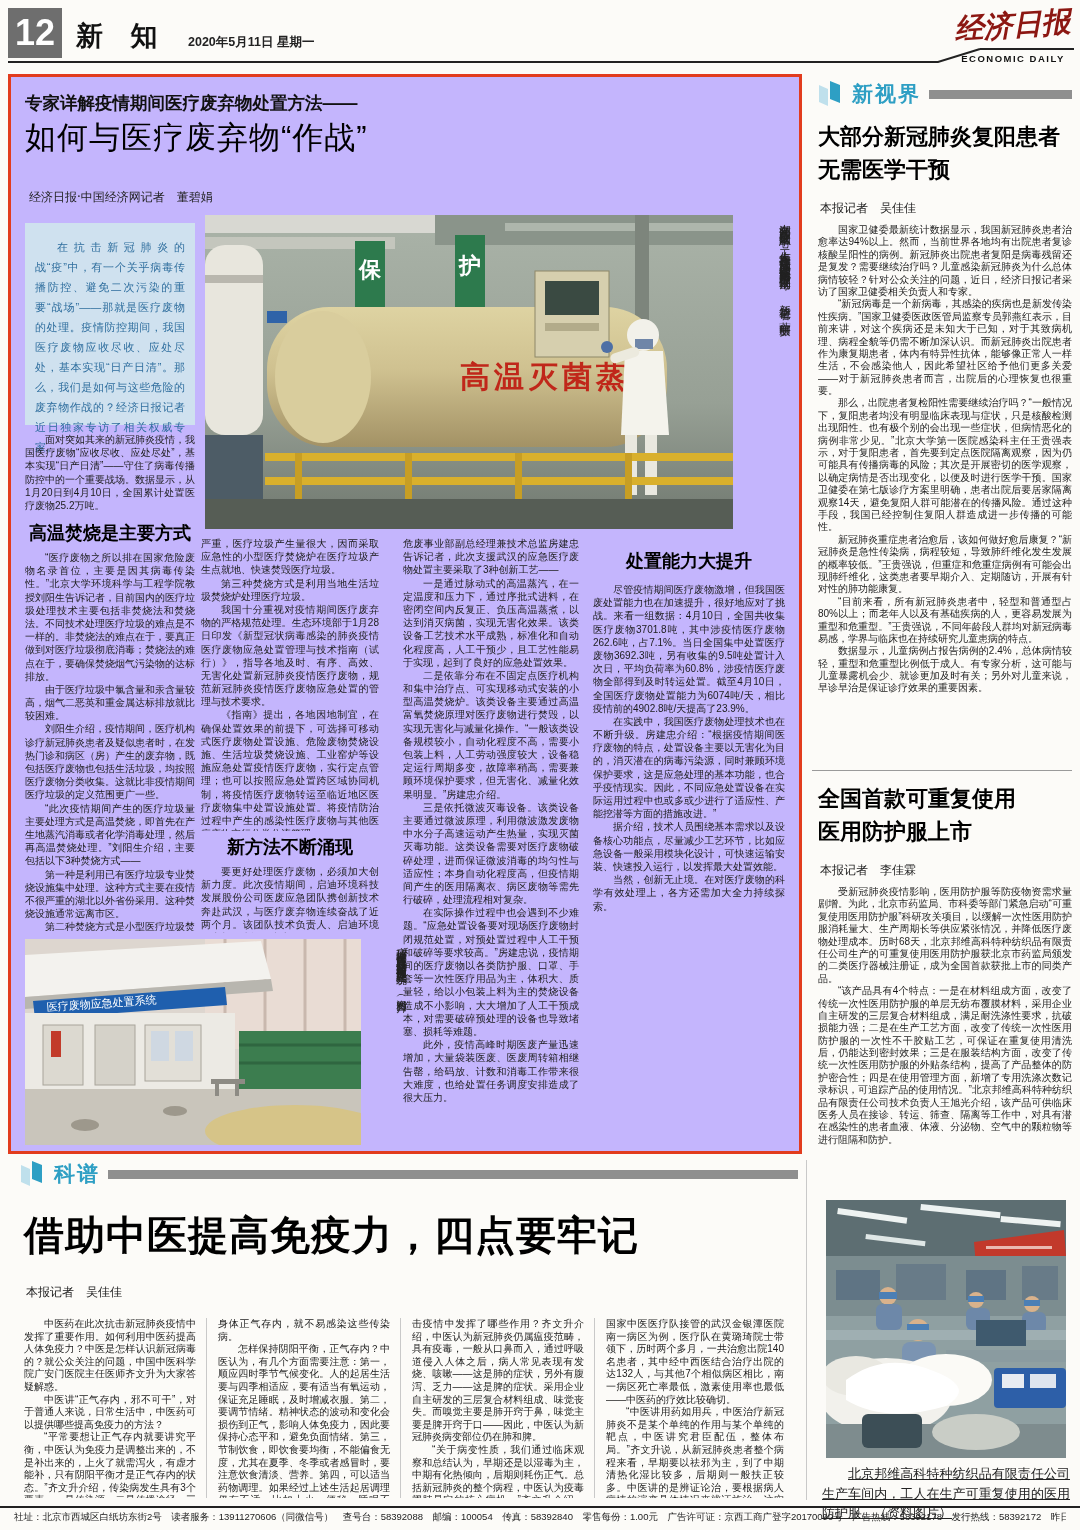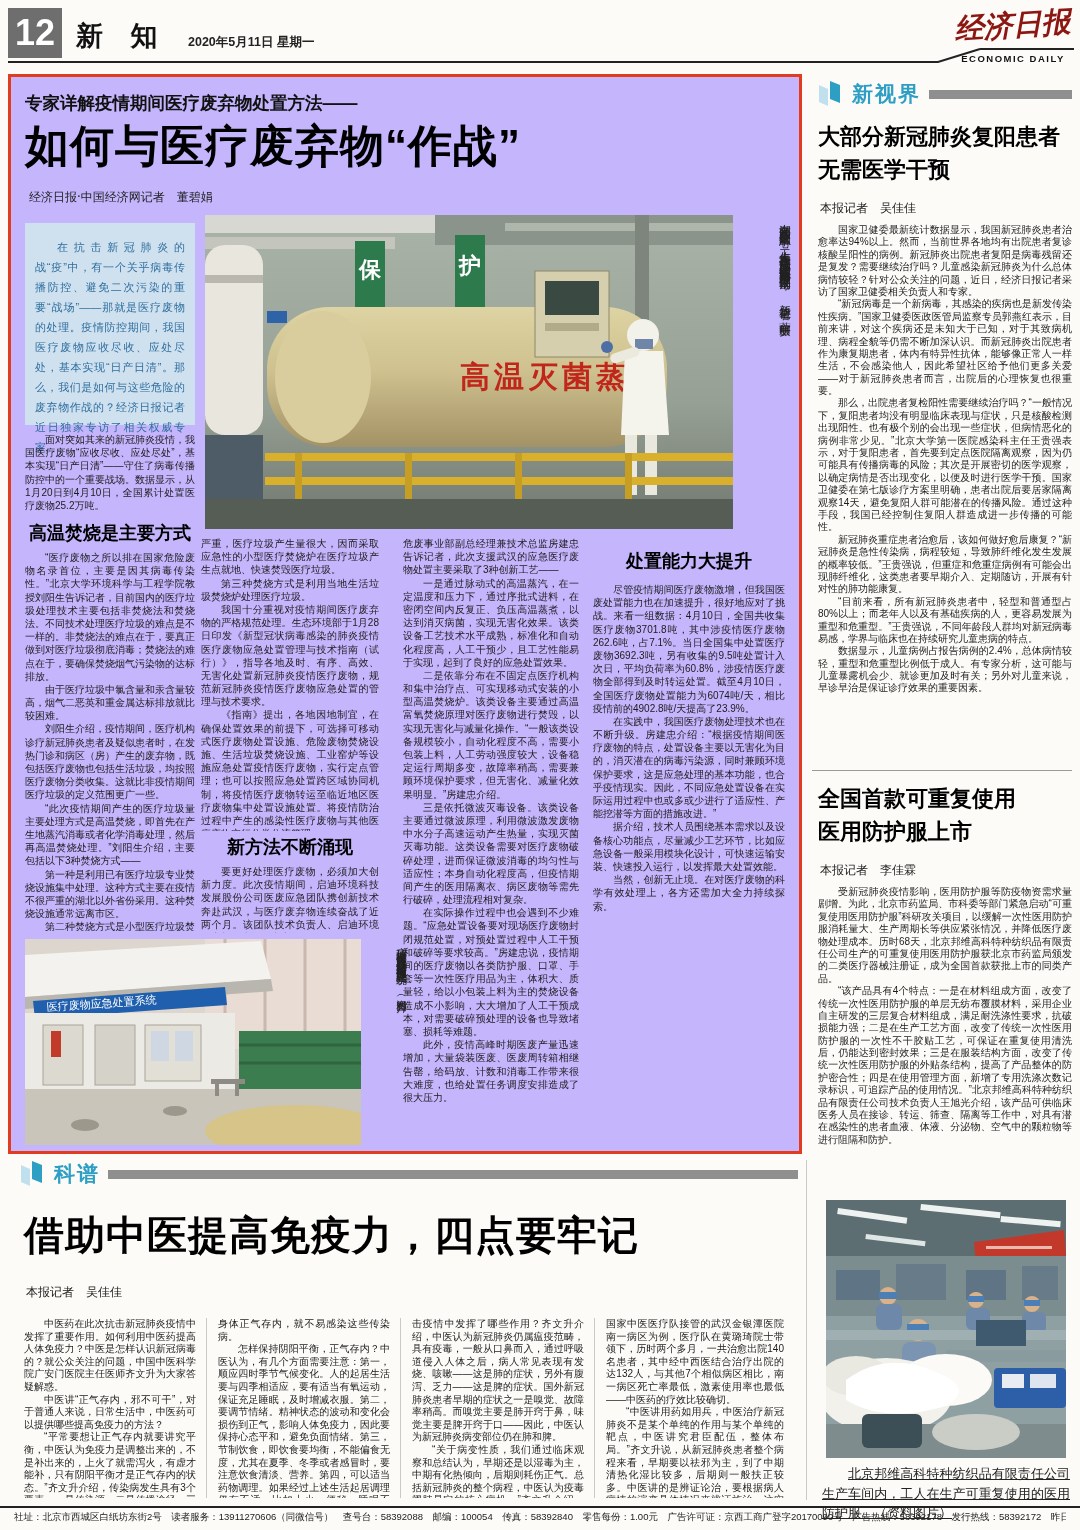--- a/index.html
+++ b/index.html
@@ -11,21 +11,21 @@
            font-size:36px;font-weight:bold;display:flex;align-items:center;justify-content:center;}
   .secname{left:76px;top:18px;font-size:27px;font-weight:bold;letter-spacing:10px;color:#111;}
   .dateline{left:188px;top:34px;font-size:12.5px;color:#222;font-weight:bold;}
   .masthead{left:950px;top:6px;width:125px;text-align:center;font-family:"DejaVu Serif",serif;
             font-style:italic;font-weight:bold;font-size:29px;color:#8c1712;transform:rotate(-4deg);}
   .masthead-en{left:952px;top:53px;width:122px;text-align:center;font-size:9.5px;font-weight:bold;
                letter-spacing:1.5px;color:#111;}
   
   .redbox{left:8px;top:74px;width:794px;height:1080px;border:3px solid #e23c1e;background:#c4b5fd;box-sizing:border-box;}
   .kicker{left:14px;top:14px;font-size:17.5px;font-weight:bold;color:#111;}
-  .headline{left:14px;top:40px;font-size:44px;font-weight:bold;letter-spacing:1px;color:#000;}
+  .headline{left:14px;top:40px;font-size:31px;font-weight:normal;letter-spacing:1px;color:#000;}
   .byline{font-family:"DejaVu Serif",serif;font-size:12px;color:#222;}
   .m-byline{left:18px;top:112px;}
   .introbox{left:14px;top:146px;width:170px;height:202px;background:#cfe1ef;box-sizing:border-box;
             padding:14px 10px;font-size:11px;line-height:1.82;color:#2f6e9e;text-align:justify;}
   .introbox p{margin:0;text-indent:2em;}
   .vcap{writing-mode:vertical-rl;font-family:"DejaVu Serif",serif;font-size:11.5px;line-height:1.9;
         color:#222;letter-spacing:1px;}
   .body-col{font-size:10px;line-height:1.32;text-align:justify;color:#1c1c1c;overflow:hidden;}
   .body-col p{margin:0;text-indent:2em;}
   .subhead{font-size:18px;font-weight:bold;text-align:center;color:#000;}
@@ -332,21 +332,21 @@
     <p>“平常要想让正气存内就要讲究平衡，中医认为免疫力是调整出来的，不是补出来的，上火了就需泻火，有虚才能补，只有阴阳平衡才是正气存内的状态。”齐文升介绍，传染病发生具有3个要素：一是传染源，二是传播途径，三是易感人群。中医在传染病的预防中重视内因，着眼易感人群调理其体质，使</p>
   </div>
   <div class="abs divider-v" style="left:206px;top:1318px;height:180px"></div>
   <div class="abs bt-col" style="left:218px;top:1318px;width:172px;height:180px">
     <p style="text-indent:0">身体正气存内，就不易感染这些传染病。</p>
     <p>怎样保持阴阳平衡，正气存内？中医认为，有几个方面需要注意：第一，顺应四时季节气候变化。人的起居生活要与四季相适应，要有适当有氧运动，保证充足睡眠，及时增减衣服。第二，要调节情绪。精神状态的波动和变化会损伤到正气，影响人体免疫力，因此要保持心态平和，避免负面情绪。第三，节制饮食，即饮食要均衡，不能偏食无度，尤其在夏季、冬季或者感冒时，要注意饮食清淡、营养。第四，可以适当药物调理。如果经过上述生活起居调理仍有不适，比如上火、便秘、睡眠不好、乏力等，可通过中药调理。</p>
 
   </div>
   <div class="abs divider-v" style="left:400px;top:1318px;height:180px"></div>
   <div class="abs bt-col" style="left:412px;top:1318px;width:172px;height:180px">
-    <p style="text-indent:0">击疫情中发挥了哪些作用？齐文升介绍，中医认为新冠肺炎仍属瘟疫范畴，具有疫毒，一般从口鼻而入，通过呼吸道侵入人体之后，病人常见表现有发烧、咳嗽——这是肺的症状，另外有腹泻、乏力——这是脾的症状。国外新冠肺炎患者早期的症状之一是嗅觉、故障率稍高。而嗅觉主要是肺开窍于鼻，味觉主要是脾开窍于口——因此，中医认为新冠肺炎病变部位仍在肺和脾。</p>
+    <p style="text-indent:0">击疫情中发挥了哪些作用？齐文升介绍，中医认为新冠肺炎仍属瘟疫范畴，具有疫毒，一般从口鼻而入，通过呼吸道侵入人体之后，病人常见表现有发烧、咳嗽——这是肺的症状，另外有腹泻、乏力——这是脾的症状。采用企业自主研发的三层复合材料组成、味觉丧失。而嗅觉主要是肺开窍于鼻，味觉主要是脾开窍于口——因此，中医认为新冠肺炎病变部位仍在肺和脾。</p>
     <p>“关于病变性质，我们通过临床观察和总结认为，早期还是以湿毒为主，中期有化热倾向，后期则耗伤正气。总括新冠肺炎的整个病程，中医认为疫毒闭肺是它的核心病机。”齐文升介绍，中医药在本次武汉新冠肺炎患者救治中发挥了很好作用。以第一批</p>
   </div>
   <div class="abs divider-v" style="left:594px;top:1318px;height:180px"></div>
   <div class="abs bt-col" style="left:606px;top:1318px;width:178px;height:180px">
     <p style="text-indent:0">国家中医医疗队接管的武汉金银潭医院南一病区为例，医疗队在黄璐琦院士带领下，历时两个多月，一共治愈出院140名患者，其中经中西医结合治疗出院的达132人，与其他7个相似病区相比，南一病区死亡率最低，激素使用率也最低——中医药的疗效比较确切。</p>
     <p>“中医讲用药如用兵，中医治疗新冠肺炎不是某个单纯的作用与某个单纯的靶点，中医讲究君臣配伍，整体布局。”齐文升说，从新冠肺炎患者整个病程来看，早期要以祛邪为主，到了中期清热化湿比较多，后期则一般扶正较多。中医讲的是辨证论治，要根据病人病情的演变具体情况来辨证施治，这实际上就是中医的用药思路。</p>
   </div>
   <div class="abs divider-v" style="left:806px;top:1160px;height:340px"></div>
 
   <div class="abs footer-line"></div>

